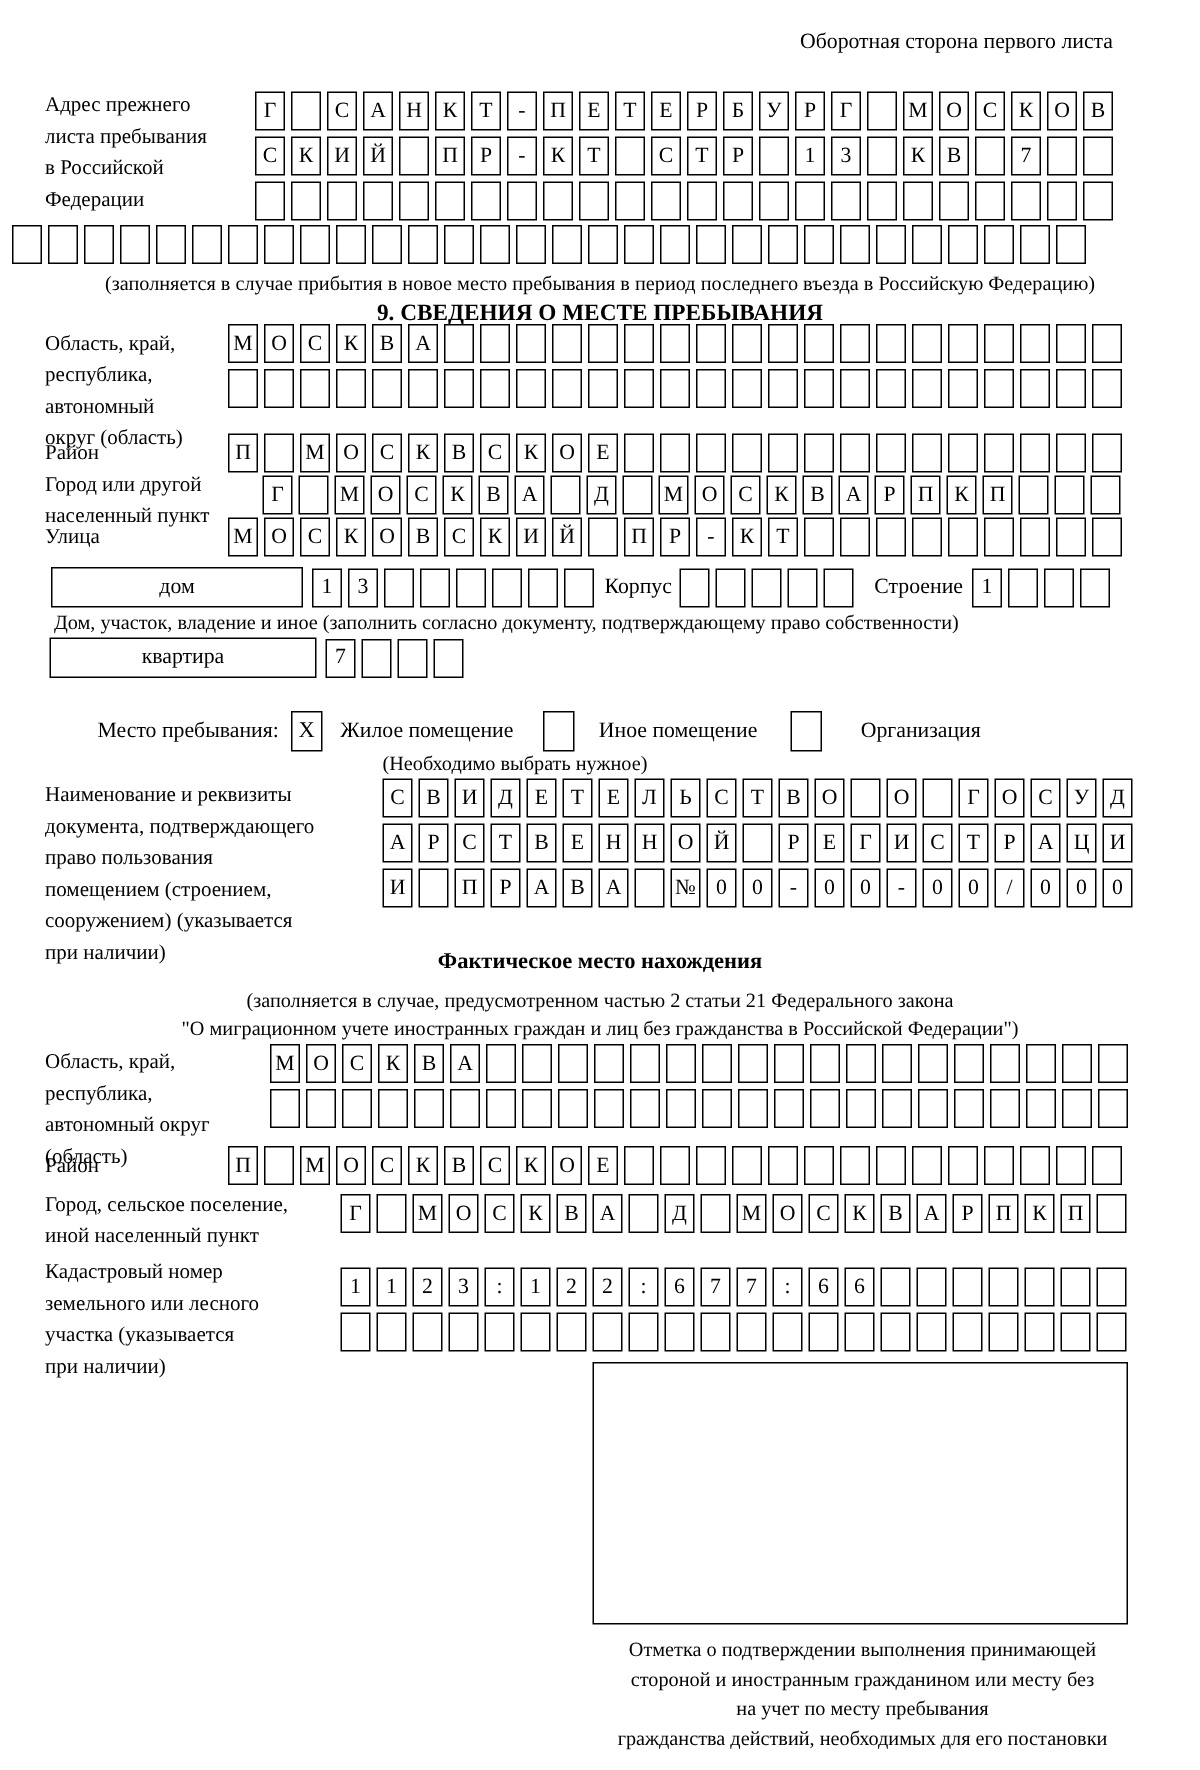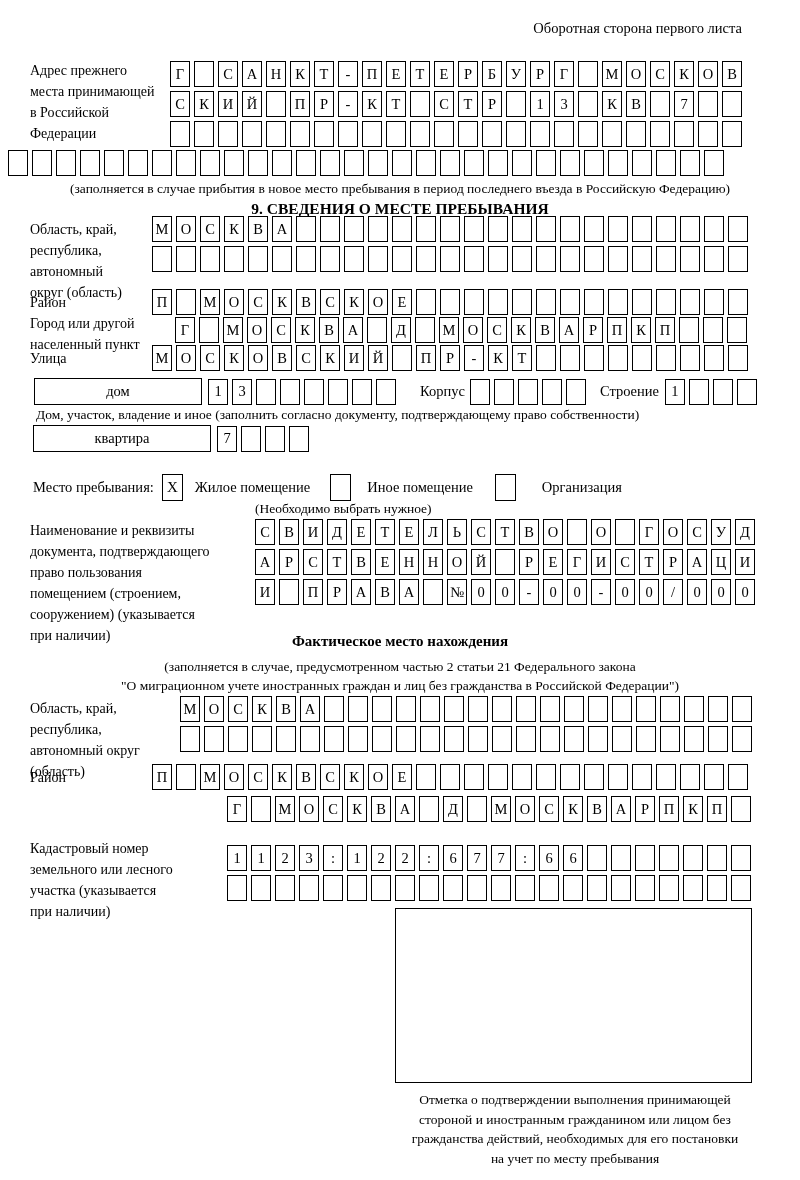--- a/index.html
+++ b/index.html
@@ -19,34 +19,34 @@
   }
   .chk{
     box-sizing:border-box;flex:none;width:21px;height:27px;border:1.5px solid #000;
     display:inline-flex;align-items:center;justify-content:center;font-size:15px;background:#fff;
   }
   .lblbox{
     box-sizing:border-box;border:1.5px solid #000;height:27px;background:#fff;
     display:flex;align-items:center;justify-content:center;font-size:14.5px;flex:none;
   }
   .hrow{display:flex;align-items:center;}
-  .hrow .lab{font-size:14.5px;flex:none;}
+  .hrow .lab{font-size:14.5px;flex:none;margin-left:32px;}
   .center{left:0;width:800px;text-align:center;}
   .stampbox{box-sizing:border-box;border:1.6px solid #000;background:#fff;}
 </style>
 </head>
 <body>
 
 <div id="page">
 
   <div class="abs" style="top:20px;right:58px;font-size:14.5px;">Оборотная сторона первого листа</div>
 
   <div class="abs lbl" style="left:30px;top:60px;">
     <div>Адрес прежнего</div>
-    <div>места принимающей</div>
+    <div>листа пребывания</div>
     <div>в Российской</div>
     <div>Федерации</div>
   </div>
 
   <div class="abs" style="left:170px;top:61px;">
     <div class="cellrow">
         <span class="cell">Г</span>
         <span class="cell"></span>
         <span class="cell">С</span>
         <span class="cell">А</span>
@@ -325,21 +325,21 @@
     <div class="cellrow" style="margin:0 0 0 6px;">
         <span class="cell">1</span>
         <span class="cell">3</span>
         <span class="cell"></span>
         <span class="cell"></span>
         <span class="cell"></span>
         <span class="cell"></span>
         <span class="cell"></span>
         <span class="cell"></span>
       </div>
-    <div class="lab" style="margin-left:20px;text-align:center;">Корпус</div>
+    <div class="lab" style="margin-left:3px;text-align:center;">Корпус</div>
     <div class="cellrow" style="margin:0 0 0 5px;">
         <span class="cell"></span>
         <span class="cell"></span>
         <span class="cell"></span>
         <span class="cell"></span>
         <span class="cell"></span>
       </div>
     <div class="lab" style="margin-left:10px;">Строение</div>
     <div class="cellrow" style="margin:0 0 0 6px;">
         <span class="cell">1</span>
@@ -540,20 +540,24 @@
         <span class="cell"></span>
         <span class="cell"></span>
         <span class="cell"></span>
         <span class="cell"></span>
         <span class="cell"></span>
         <span class="cell"></span>
         <span class="cell"></span>
       </div>
   </div>
 
+  <div class="abs lbl" style="left:30px;top:793px;">
+    <div>Город, сельское поселение,</div>
+    <div>иной населенный пункт</div>
+  </div>
   <div class="abs" style="left:227px;top:796px;">
     <div class="cellrow">
         <span class="cell">Г</span>
         <span class="cell"></span>
         <span class="cell">М</span>
         <span class="cell">О</span>
         <span class="cell">С</span>
         <span class="cell">К</span>
         <span class="cell">В</span>
         <span class="cell">А</span>
@@ -627,18 +631,18 @@
         <span class="cell"></span>
         <span class="cell"></span>
         <span class="cell"></span>
         <span class="cell"></span>
       </div>
   </div>
 
   <div class="abs stampbox" style="left:395px;top:908px;width:357px;height:175px;"></div>
   <div class="abs cap" style="left:350px;top:1090px;width:450px;text-align:center;line-height:19.5px;">
     <div>Отметка о подтверждении выполнения принимающей</div>
-    <div>стороной и иностранным гражданином или лицом без</div>
+    <div>стороной и иностранным гражданином или месту без</div>
+    <div>на учет по месту пребывания</div>
     <div>гражданства действий, необходимых для его постановки</div>
-    <div>на учет по месту пребывания</div>
   </div>
 
 </div>
 
 </body></html>

